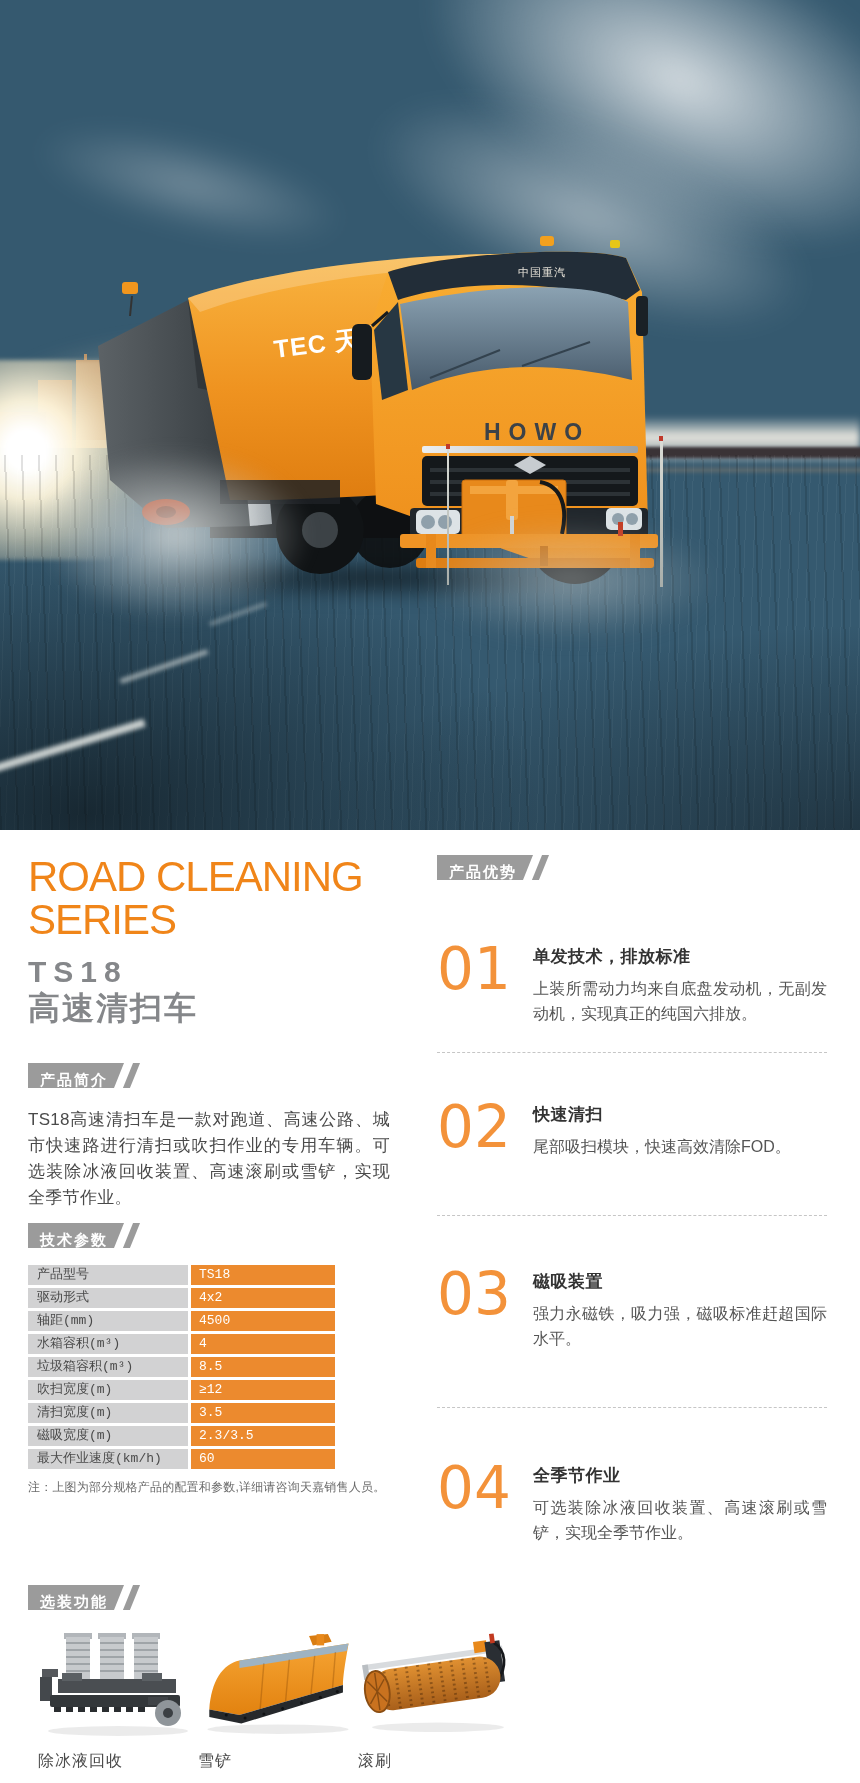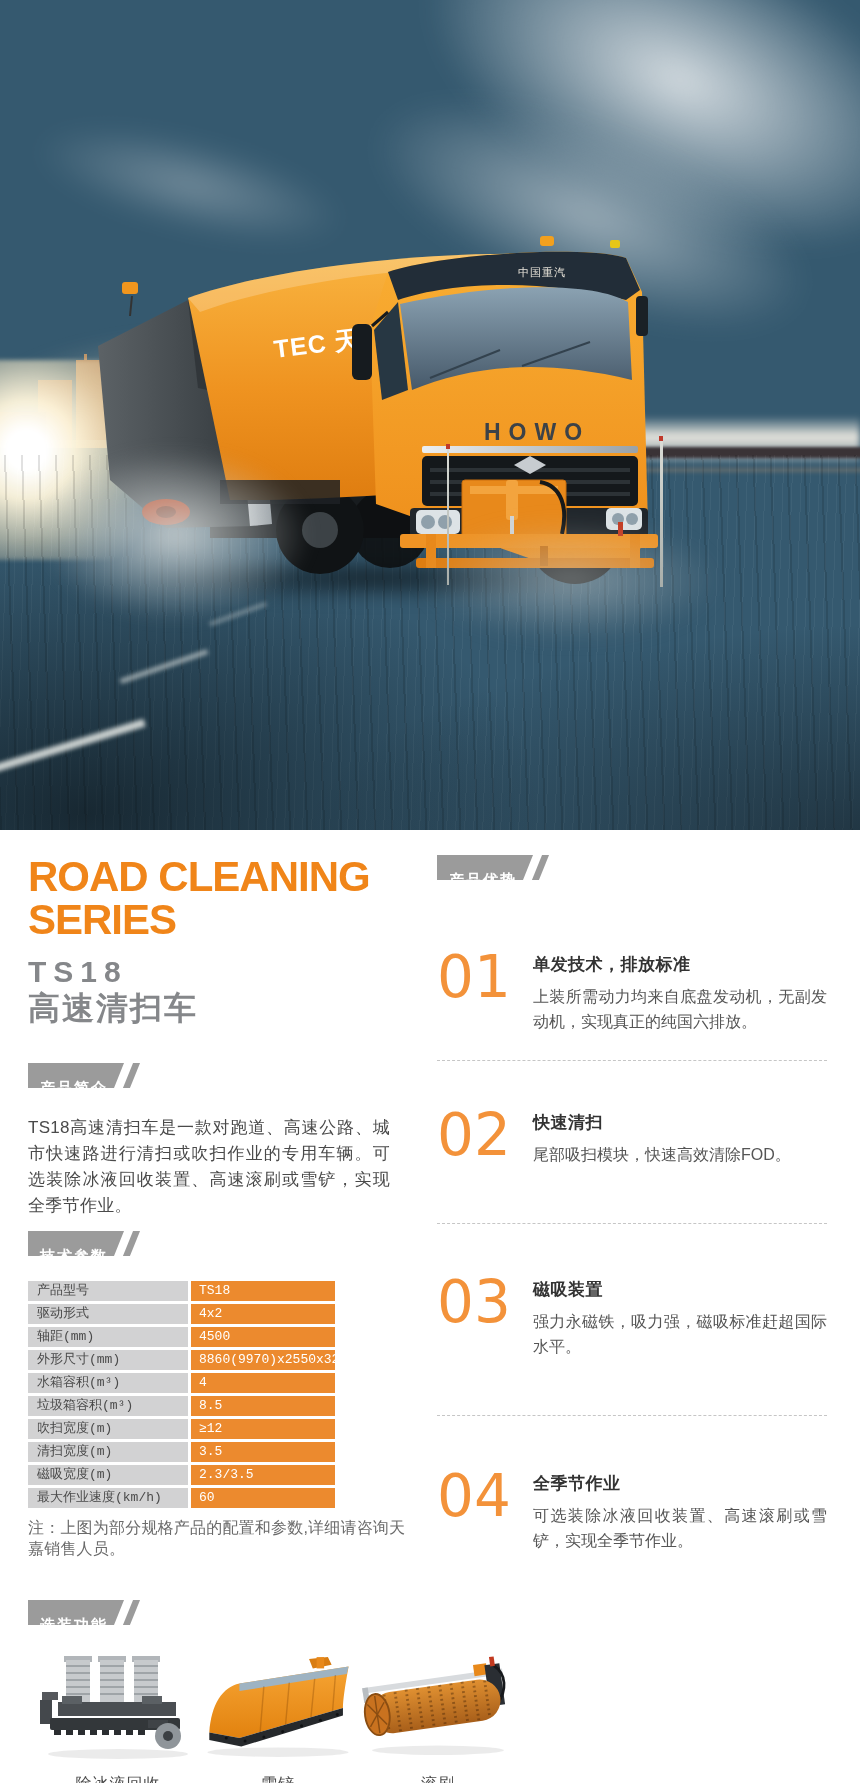--- a/index.html
+++ b/index.html
@@ -53,56 +53,56 @@
     background:radial-gradient(closest-side, rgba(205,210,210,.5), rgba(205,210,210,0)); }
   .pole { position:absolute; background:linear-gradient(to bottom,#dadcd6,#a8aeaa); }
   .pole::before { content:""; position:absolute; left:-1px; top:-5px; width:4px; height:5px; background:#c0392b; }
   .pole1 { left:447px; top:449px; width:2px; height:136px; }
   .pole2 { left:660px; top:441px; width:3px; height:146px; }
 
   
   .content { padding:25px 33px 0 28px; }
   .cols { display:grid; grid-template-columns:390px 1fr; column-gap:19px; }
 
-  .series-title { color:#f08519; font-size:42px; line-height:43px; font-weight:bold; letter-spacing:-1px; }
+  .series-title { color:#f08519; font-size:42px; line-height:43px; font-weight:normal; letter-spacing:-1px; }
   .model-code { margin-top:16px; color:#85878a; font-size:30px; line-height:30px; font-weight:bold; letter-spacing:7px; }
   .model-name { margin-top:4px; color:#85878a; font-size:32px; line-height:34px; font-weight:bold; letter-spacing:2px; }
 
   .tag-wrap { position:relative; display:inline-block; margin-top:38px; }
   .tag-wrap.first { margin-top:0; }
   .tag { position:relative; height:25px; line-height:25px; background:#9b9b9b; color:#fff;
-    font-size:15px; font-weight:bold; letter-spacing:2px; padding:12px 16px 0 12px;
+    font-size:15px; font-weight:bold; letter-spacing:2px; padding:4px 16px 0 12px;
     clip-path:polygon(0 0, 100% 0, calc(100% - 10px) 100%, 0 100%); }
   .tag-wrap::after { content:""; position:absolute; right:-11px; top:0; width:7px; height:25px;
     background:#9b9b9b; transform:skewX(-22deg); }
 
   .intro-text { margin-top:18px; width:362px; color:#4a4a4a; font-size:17px; line-height:26px; text-align:justify; letter-spacing:.3px; }
 
   .params-tag { margin-top:12px; }
   .t-table { margin-top:16px; width:307px;font-family:Liberation Mono, monospace; }
   .t-row { display:flex; margin-bottom:3px; }
   .t-row:last-child { margin-bottom:0; }
   .t-label { width:160px; height:20px; background:#d2d2d3; color:#4a4a4a; font-size:13px; line-height:20px; padding-left:9px; margin-right:3px; }
   .t-value { width:144px; height:20px; background:#ec8a2e; color:#fff; font-size:13px; line-height:20px; padding-left:8px; }
-  .t-note { margin-top:10px; color:#6b6b6b; font-size:16px; letter-spacing:.2px; }
+  .t-note { margin-top:10px; color:#6b6b6b; font-size:12px; letter-spacing:.2px; }
 
   .adv-item { display:flex; }
   .adv-num { flex:none; width:96px; color:#f3923a; font-size:58px; line-height:52px; font-weight:400; font-family:"DejaVu Sans","Liberation Sans",sans-serif; }
   .adv-body { flex:1; padding-top:2px; }
   .adv-title { color:#333; font-size:17px; font-weight:bold; letter-spacing:.5px; }
   .adv-desc { margin-top:8px; color:#555; font-size:16px; line-height:25px; text-align:justify; }
   .adv-sep { border-bottom:1px dashed #c6c6c6; }
   .adv-1 { margin-top:62px; padding-bottom:26px; }
   .adv-2 { margin-top:48px; padding-bottom:56px; }
   .adv-3 { margin-top:52px; padding-bottom:56px; }
   .adv-4 { margin-top:54px; }
 
   .options { margin-top:40px; }
   .opt-row { display:flex; margin-left:10px; margin-top:18px; }
-  .opt-col { width:160px; text-align:center; }
+  .opt-col { width:160px; }
   .opt-img { width:160px; height:110px; }
   .opt-label { margin-top:8px; color:#4a4a4a; font-size:16px; letter-spacing:1px; }
 </style>
 </head>
 <body>
 
 <div class="page">
 
   <div class="hero">
     <div class="sky"></div>
@@ -261,24 +261,20 @@
             <div class="t-label">产品型号</div>
             <div class="t-value">TS18</div>
           </div>
           <div class="t-row">
             <div class="t-label">驱动形式</div>
             <div class="t-value">4x2</div>
           </div>
           <div class="t-row">
             <div class="t-label">轴距(mm)</div>
             <div class="t-value">4500</div>
-          </div>
-          <div class="t-row">
-            <div class="t-label">外形尺寸(mm)</div>
-            <div class="t-value">8860(9970)x2550x3200</div>
           </div>
           <div class="t-row">
             <div class="t-label">水箱容积(m³)</div>
             <div class="t-value">4</div>
           </div>
           <div class="t-row">
             <div class="t-label">垃圾箱容积(m³)</div>
             <div class="t-value">8.5</div>
           </div>
           <div class="t-row">

